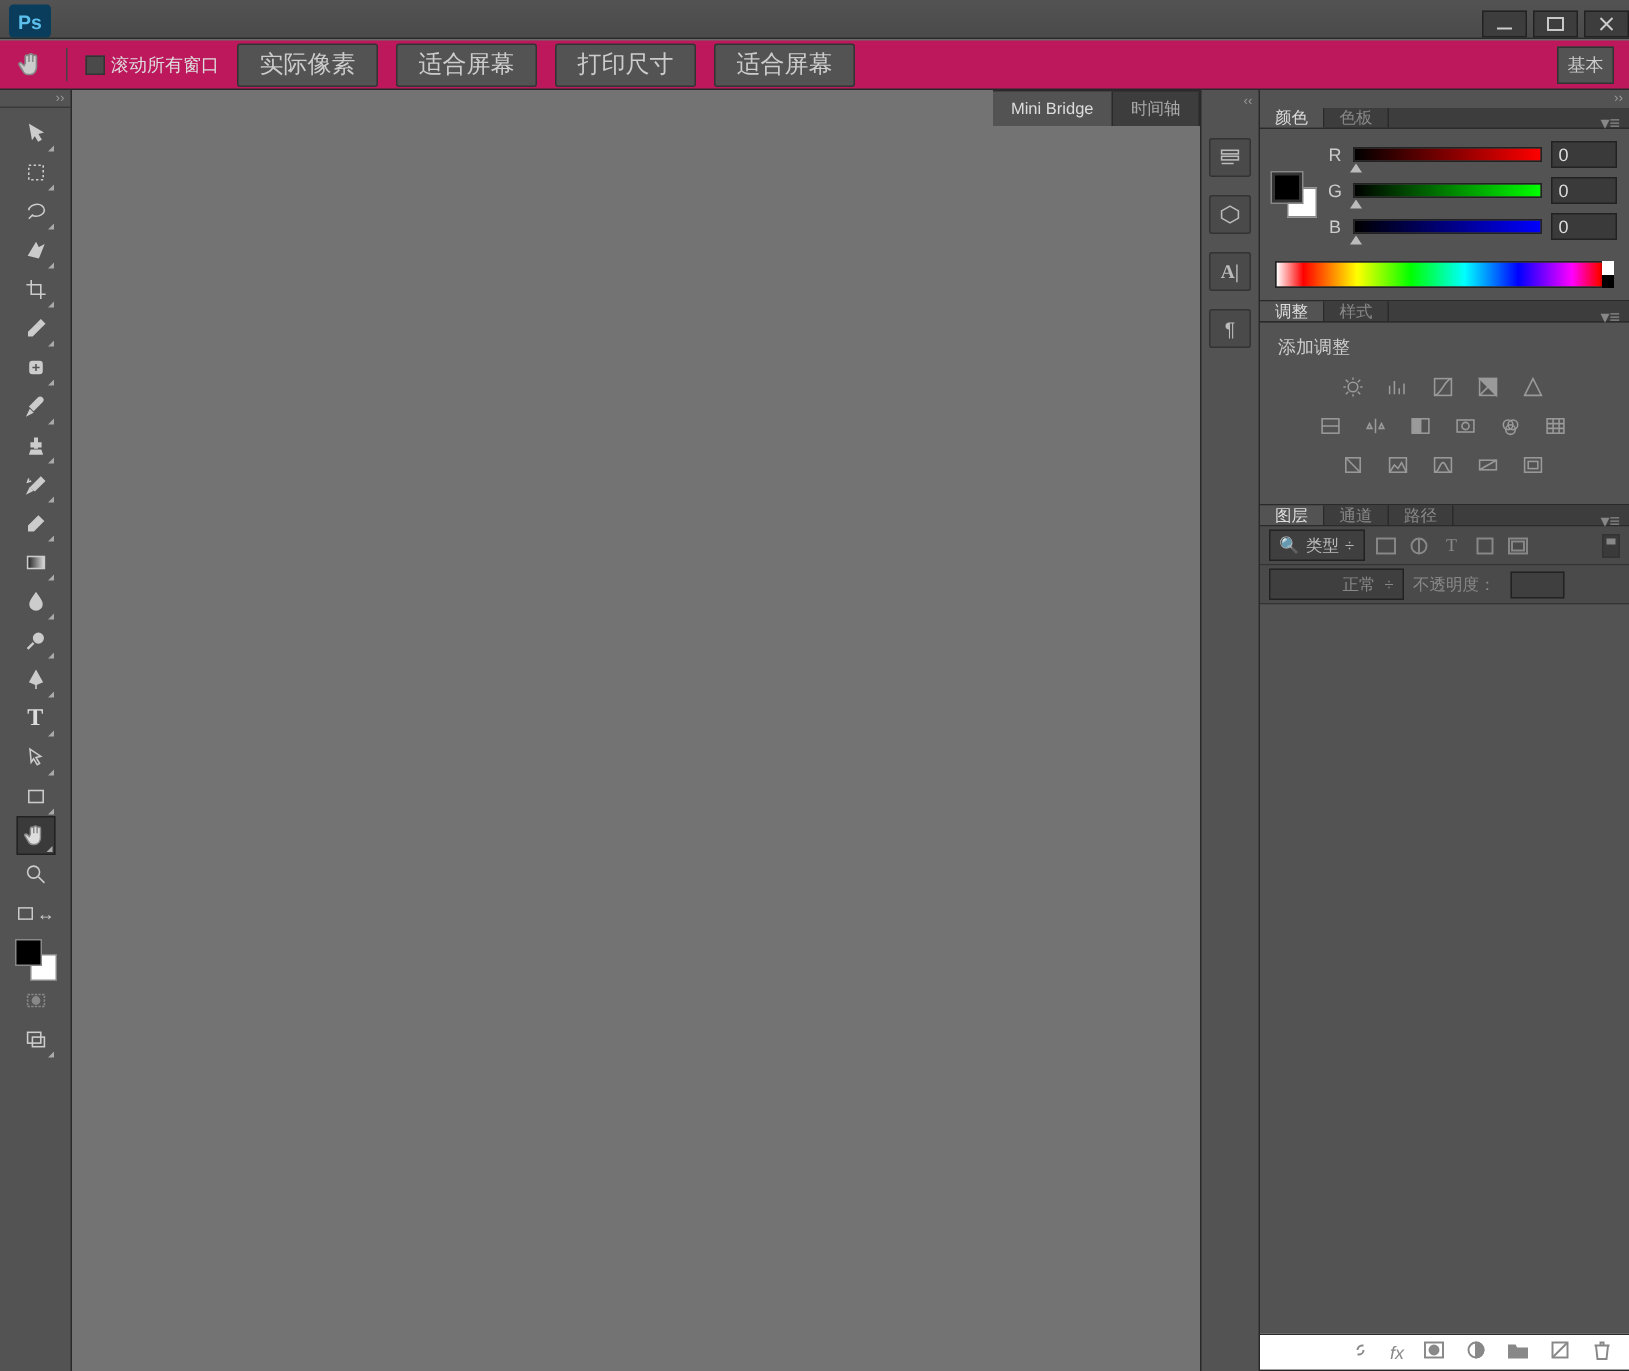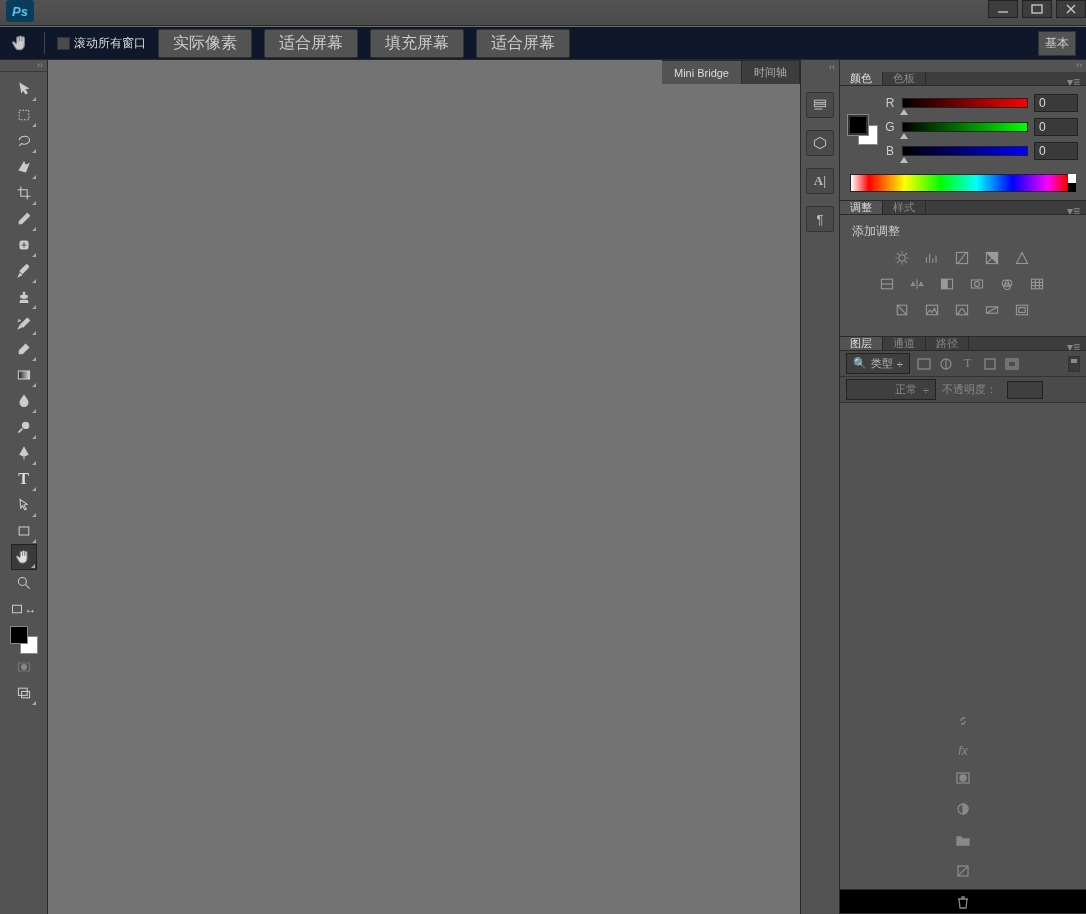--- a/index.html
+++ b/index.html
@@ -1,27 +1,27 @@
 <!DOCTYPE html>
 <html><head>
 <meta charset="utf-8">
 <style>
 * { margin: 0; padding: 0; box-sizing: border-box; font-family: "Microsoft YaHei", Arial, sans-serif; }
 body { background: #535353; color: #ccc; width: 1086px; height: 914px; overflow: hidden; font-size: 12px; }
 
 
-.titlebar { height: 26px; background: linear-gradient(#535353,#4a4a4a); display: flex; align-items: flex-start; border-bottom: 1px solid #2a2a2a; font-style: italic; }
+.titlebar { height: 26px; background: linear-gradient(#535353,#4a4a4a); display: flex; align-items: flex-end; border-bottom: 1px solid #2a2a2a; }
 .ps-logo { width: 28px; height: 22px; margin: 0 6px; background: #0a3c5c; border-radius: 3px; display: flex; align-items: center; justify-content: center; color: #5bc0eb; font-weight: bold; font-size: 13px; font-family: Arial; }
 .menu { display: flex; gap: 2px; }
 .menu-item { padding: 3px 7px; cursor: default; font-size: 12px; color: #ddd; }
 .window-controls { margin-left: auto; display: flex; gap: 0; }
 .window-btn { width: 30px; height: 18px; background: #3d3d3d; border: 1px solid #222; display: flex; align-items: center; justify-content: center; color: #ccc; margin-left: 4px; }
 
 
-.options-bar { height: 34px; background: #0f172a; border-top: 1px solid #6a6a6a; border-bottom: 1px solid #282828; display: flex; align-items: center; padding: 0 10px; gap: 12px; }
+.options-bar { height: 34px; background: #be185d; border-top: 1px solid #6a6a6a; border-bottom: 1px solid #282828; display: flex; align-items: center; padding: 0 10px; gap: 12px; }
 .opt-tool-icon { width: 22px; height: 22px; display: flex; align-items: center; justify-content: center; }
 .opt-sep { width: 1px; height: 22px; background: #444; }
 .checkbox { width: 13px; height: 13px; border: 1px solid #333; background: #4a4a4a; display: inline-block; margin-right: 4px; vertical-align: middle; }
 .opt-btn { background: #535353; border: 1px solid #333; padding: 3px 14px; color: #ccc; font-size: 16px; border-radius: 2px; }
 .basic-btn { margin-left: auto; padding: 3px 6px; border: 1px solid #333; background: #535353; text-align: center; }
 
 
 .main-area { display: flex; height: 854px; }
 .tool-palette-wrap { width: 48px; background: #535353; border-right: 1px solid #2a2a2a; }
 .tool-collapse { height: 12px; text-align: right; padding-right: 4px; font-size: 9px; color: #999; border-bottom: 1px solid #3a3a3a; }
@@ -81,21 +81,21 @@
 .filter-icon { width: 16px; height: 16px; color: #888; display: flex; align-items: center; justify-content: center; }
 .filter-toggle { margin-left: auto; width: 12px; height: 16px; border: 1px solid #333; background: #3a3a3a; position: relative; }
 .filter-toggle::after { content:""; position:absolute; left:2px; top:2px; width:6px; height:4px; background:#888; }
 
 .layers-row { height: 26px; display: flex; align-items: center; gap: 6px; padding: 0 6px; border-bottom: 1px solid #333; background: #4a4a4a; }
 .dd { background: #3f3f3f; border: 1px solid #222; padding: 2px 6px; color: #888; display: flex; align-items: center; gap: 6px; font-size: 11px; }
 .row-label { color: #888; font-size: 11px; }
 .small-field { width: 36px; height: 18px; background: #3f3f3f; border: 1px solid #222; margin-left: 4px; }
 
 .layers-list { flex: 1; background: #535353; }
-.layers-footer { height: 24px; border-top: 1px solid #2a2a2a; background: #000000; display: flex; align-items: center; justify-content: flex-end; gap: 12px; padding: 0 22px; color: #888; font-size: 12px; flex-direction: column; }
+.layers-footer { height: 24px; border-top: 1px solid #2a2a2a; background: #ffffff; display: flex; align-items: center; justify-content: flex-end; gap: 12px; padding: 0 10px; color: #888; font-size: 12px; }
 
 
 svg { width: 16px; height: 16px; fill: none; stroke: currentColor; stroke-width: 1.3; }
 </style>
 </head>
 <body>
 
 <div class="titlebar">
   <div class="ps-logo">Ps</div>
   <div class="window-controls">
@@ -123,21 +123,21 @@
         <path d="M7 11V6a1.5 1.5 0 013 0v4V5a1.5 1.5 0 013 0v5V6a1.5 1.5 0 013 0v8c0 3-2 6-5 6h-2c-2 0-3-1-4-3l-3-5c-.5-1 1-2 2-1l2 2z" fill="#ccc" stroke="#888"></path>
       </svg>
   </div>
   <div class="opt-sep"></div>
   <label style="display:flex;align-items:center;color:#ddd">
     <span class="checkbox"></span>
     <span>滚动所有窗口</span>
   </label>
   <button class="opt-btn">实际像素</button>
   <button class="opt-btn">适合屏幕</button>
-  <button class="opt-btn">填充屏幕</button>
+  <button class="opt-btn">打印尺寸</button>
   <button class="opt-btn">适合屏幕</button>
   <div class="basic-btn">基本</div>
 </div>
 
 <div class="main-area">
 
   <div class="tool-palette-wrap">
     <div class="tool-collapse">››</div>
     <div class="tool-palette">
       <div class="tool-btn">

